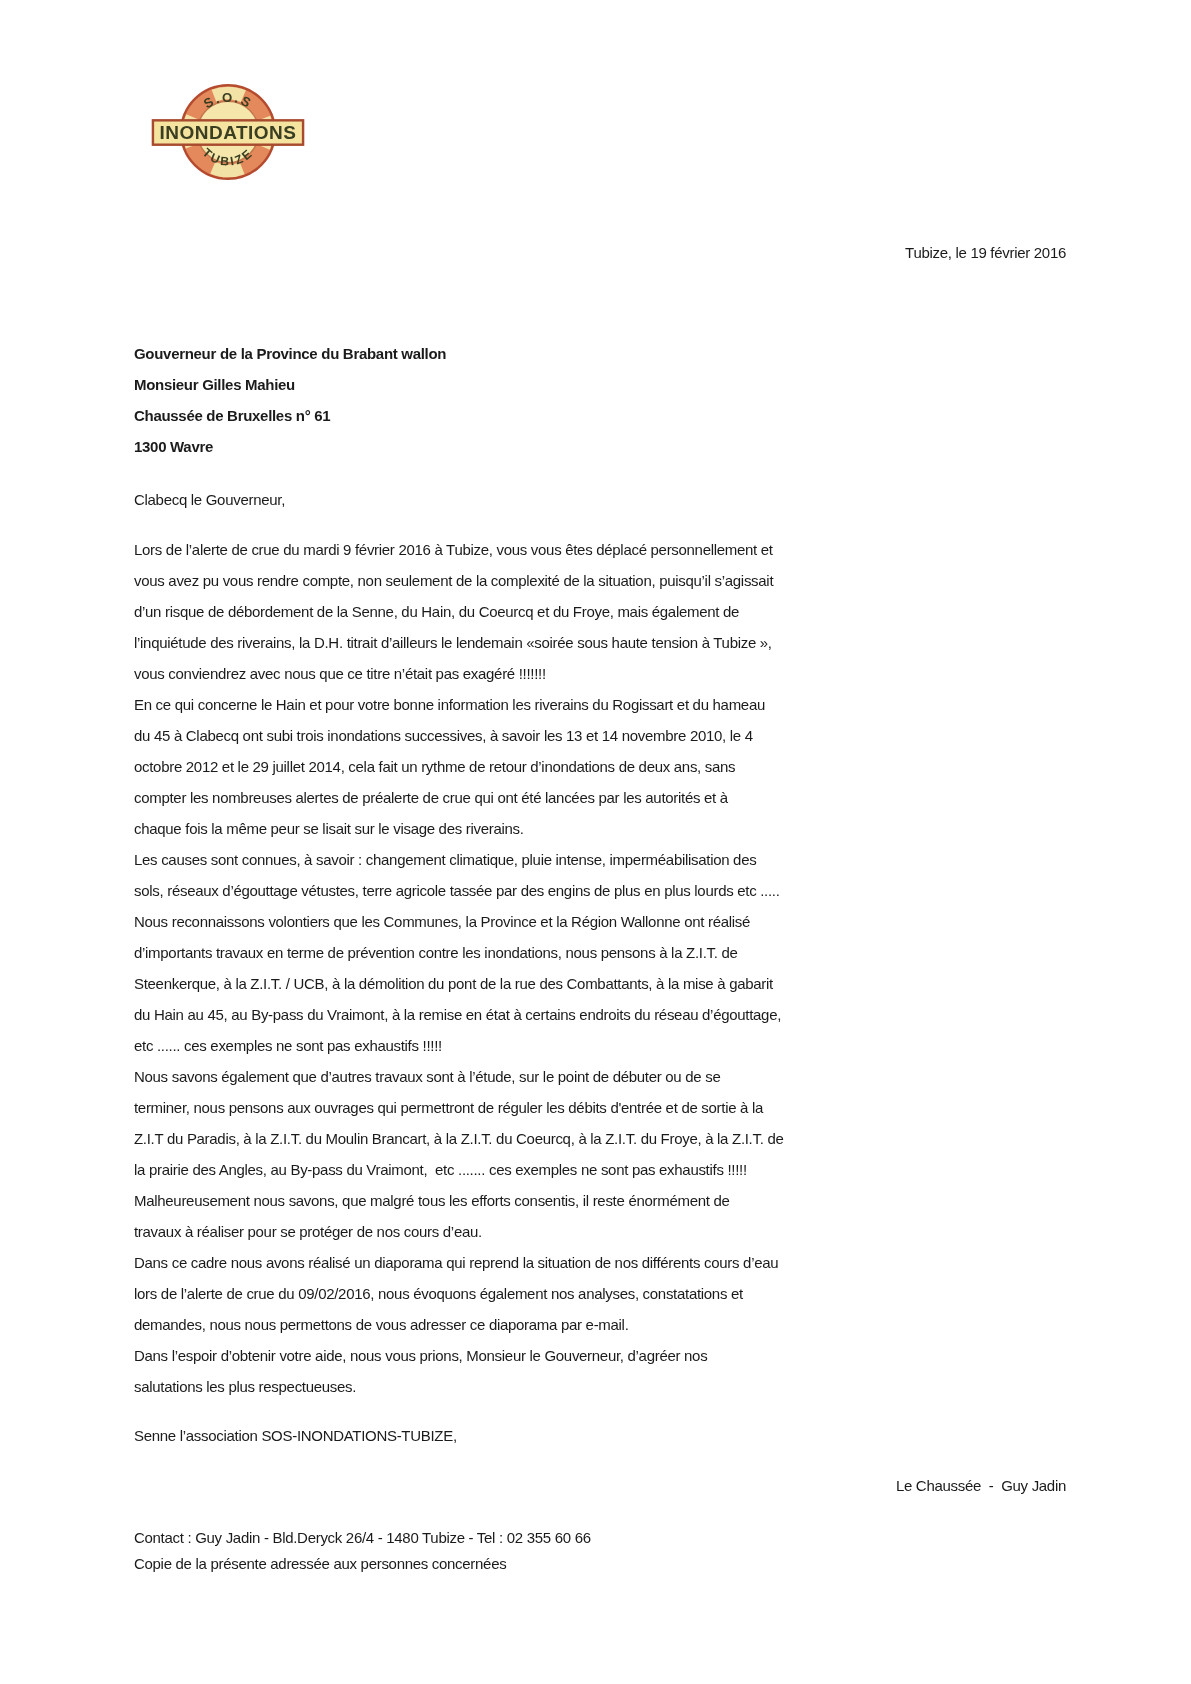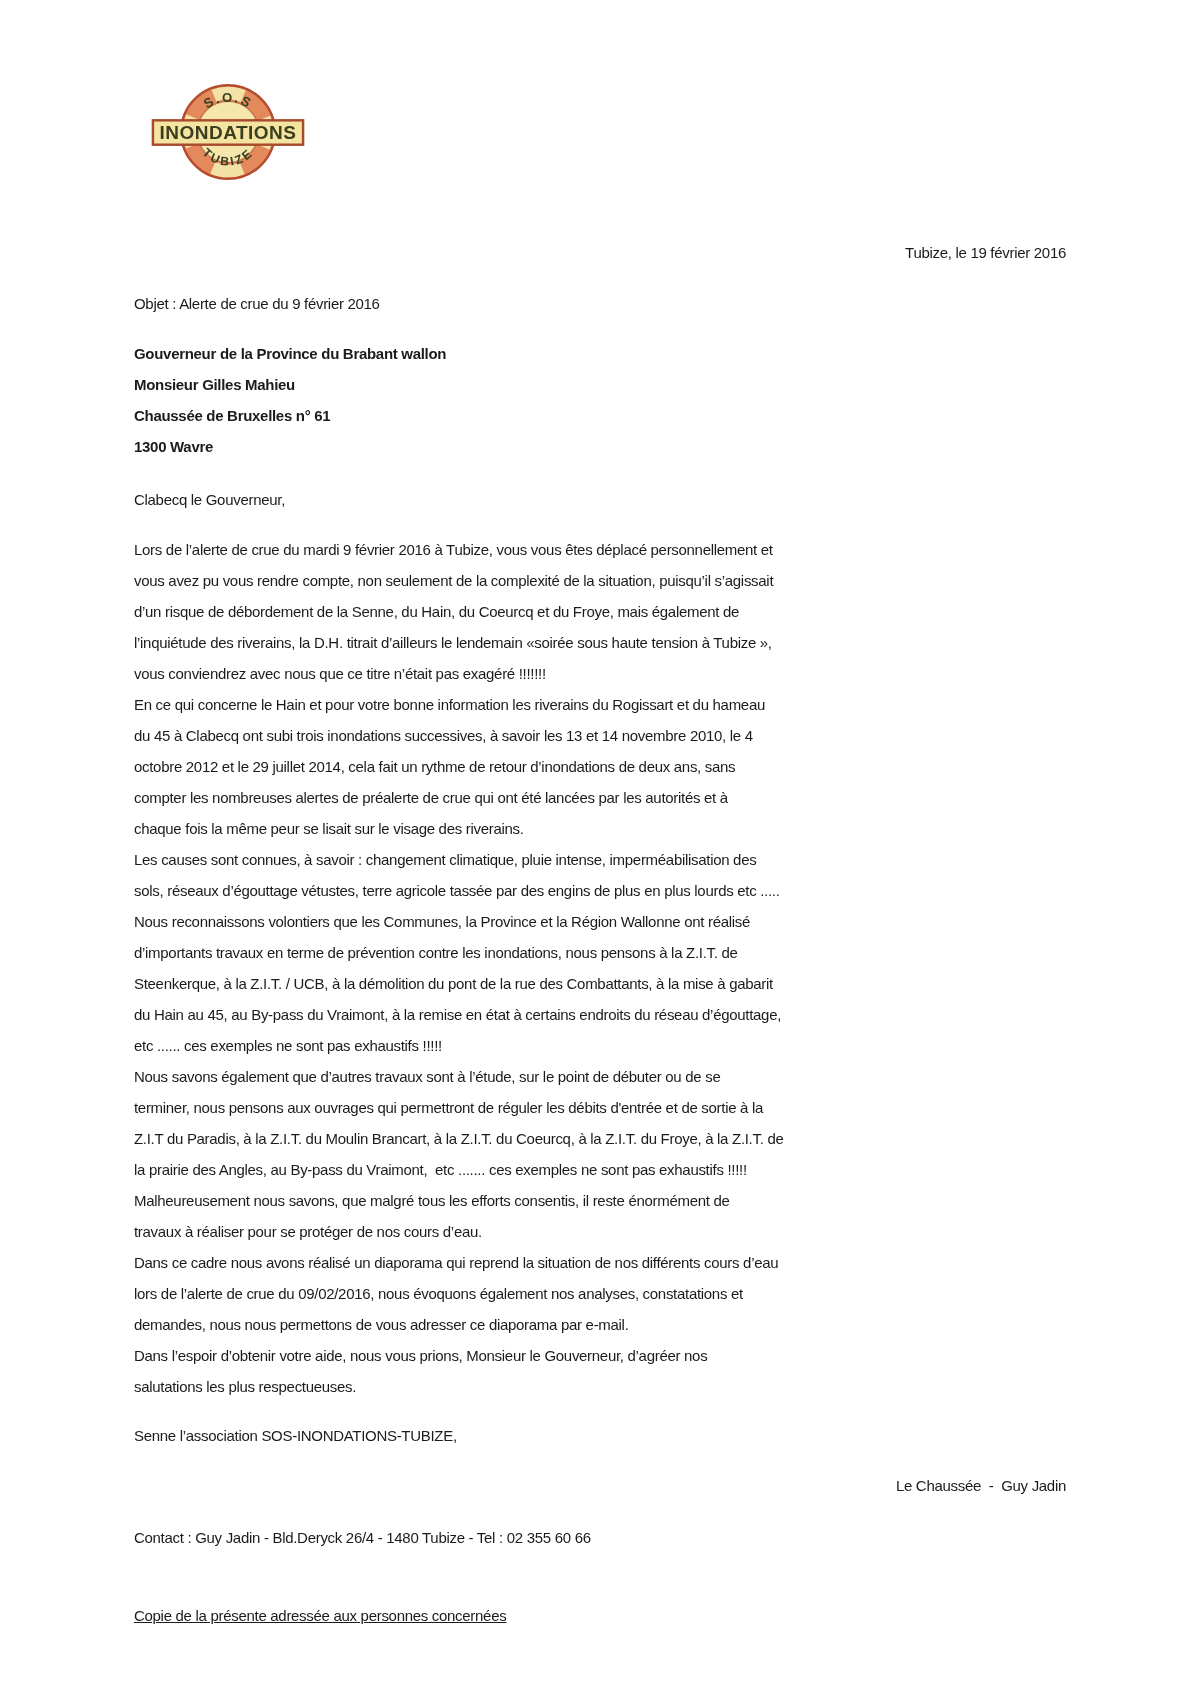--- a/index.html
+++ b/index.html
@@ -25,21 +25,21 @@
     white-space: pre;
   }
   .date-line    { left: 134px; top: 237px; width: 932px; text-align: right; }
   .subject-line { left: 134px; top: 288px; }
   .recipient    { left: 134px; top: 338px; font-weight: bold; }
   .salutation   { left: 134px; top: 484px; }
   .body-block   { left: 134px; top: 534px; width: 932px; }
   .association  { left: 134px; top: 1420px; }
   .signature    { left: 134px; top: 1470px; width: 932px; text-align: right; }
   .contact-line { left: 134px; top: 1522px; }
-  .copy-line    { left: 134px; top: 1600px; text-decoration: underline; }
+  .copy-line    { left: 134px; top: 1548px; }
 </style>
 </head>
 <body>
 
 <div class="page">
 
   <div class="abs logo-wrap">
     <svg width="156" height="106" viewBox="0 0 160 108">
       <circle cx="80" cy="53" r="48" fill="#e4895b" stroke="#b44b2f" stroke-width="2.5"></circle>
       <circle cx="80" cy="53" r="40" fill="none" stroke="#f3e2a6" stroke-width="13" stroke-dasharray="31 31.8" stroke-dashoffset="15"></circle>
@@ -52,21 +52,20 @@
       <rect x="3" y="41" width="154" height="25" fill="#f5e3a0" stroke="#a84a2e" stroke-width="2.5"></rect>
       <text x="80" y="60.5" text-anchor="middle" font-family="Liberation Sans, sans-serif" font-size="19.5" font-weight="bold" fill="#3a3f22" letter-spacing="0.5">INONDATIONS</text>
       <text font-family="Liberation Sans, sans-serif" font-size="12.5" font-weight="bold" fill="#3a3f22" letter-spacing="2.5">
         <textPath href="#arcBot" startOffset="50%" text-anchor="middle">TUBIZE</textPath>
       </text>
     </svg>
   </div>
 
   <div class="abs txt date-line">Tubize, le 19 février 2016</div>
 
-  <div class="abs txt subject-line">Objet : Alerte de crue du 9 février 2016</div>
 
   <div class="abs txt recipient"><div class="txt-line">Gouverneur de la Province du Brabant wallon</div><div class="txt-line">Monsieur Gilles Mahieu</div><div class="txt-line">Chaussée de Bruxelles n° 61</div><div class="txt-line">1300 Wavre</div></div>
 
   <div class="abs txt salutation">Clabecq le Gouverneur,</div>
 
   <div class="abs txt body-block"><div class="txt-line">Lors de l’alerte de crue du mardi 9 février 2016 à Tubize, vous vous êtes déplacé personnellement et</div><div class="txt-line">vous avez pu vous rendre compte, non seulement de la complexité de la situation, puisqu’il s’agissait</div><div class="txt-line">d’un risque de débordement de la Senne, du Hain, du Coeurcq et du Froye, mais également de</div><div class="txt-line">l’inquiétude des riverains, la D.H. titrait d’ailleurs le lendemain «soirée sous haute tension à Tubize »,</div><div class="txt-line">vous conviendrez avec nous que ce titre n’était pas exagéré !!!!!!!</div><div class="txt-line">En ce qui concerne le Hain et pour votre bonne information les riverains du Rogissart et du hameau</div><div class="txt-line">du 45 à Clabecq ont subi trois inondations successives, à savoir les 13 et 14 novembre 2010, le 4</div><div class="txt-line">octobre 2012 et le 29 juillet 2014, cela fait un rythme de retour d’inondations de deux ans, sans</div><div class="txt-line">compter les nombreuses alertes de préalerte de crue qui ont été lancées par les autorités et à</div><div class="txt-line">chaque fois la même peur se lisait sur le visage des riverains.</div><div class="txt-line">Les causes sont connues, à savoir : changement climatique, pluie intense, imperméabilisation des</div><div class="txt-line">sols, réseaux d’égouttage vétustes, terre agricole tassée par des engins de plus en plus lourds etc .....</div><div class="txt-line">Nous reconnaissons volontiers que les Communes, la Province et la Région Wallonne ont réalisé</div><div class="txt-line">d’importants travaux en terme de prévention contre les inondations, nous pensons à la Z.I.T. de</div><div class="txt-line">Steenkerque, à la Z.I.T. / UCB, à la démolition du pont de la rue des Combattants, à la mise à gabarit</div><div class="txt-line">du Hain au 45, au By-pass du Vraimont, à la remise en état à certains endroits du réseau d’égouttage,</div><div class="txt-line">etc ...... ces exemples ne sont pas exhaustifs !!!!!</div><div class="txt-line">Nous savons également que d’autres travaux sont à l’étude, sur le point de débuter ou de se</div><div class="txt-line">terminer, nous pensons aux ouvrages qui permettront de réguler les débits d'entrée et de sortie à la</div><div class="txt-line">Z.I.T du Paradis, à la Z.I.T. du Moulin Brancart, à la Z.I.T. du Coeurcq, à la Z.I.T. du Froye, à la Z.I.T. de</div><div class="txt-line">la prairie des Angles, au By-pass du Vraimont,  etc ....... ces exemples ne sont pas exhaustifs !!!!!</div><div class="txt-line">Malheureusement nous savons, que malgré tous les efforts consentis, il reste énormément de</div><div class="txt-line">travaux à réaliser pour se protéger de nos cours d’eau.</div><div class="txt-line">Dans ce cadre nous avons réalisé un diaporama qui reprend la situation de nos différents cours d’eau</div><div class="txt-line">lors de l’alerte de crue du 09/02/2016, nous évoquons également nos analyses, constatations et</div><div class="txt-line">demandes, nous nous permettons de vous adresser ce diaporama par e-mail.</div><div class="txt-line">Dans l’espoir d’obtenir votre aide, nous vous prions, Monsieur le Gouverneur, d’agréer nos</div><div class="txt-line">salutations les plus respectueuses.</div></div>
 
   <div class="abs txt association">Senne l’association SOS-INONDATIONS-TUBIZE,</div>
 
   <div class="abs txt signature">Le Chaussée  -  Guy Jadin</div>

